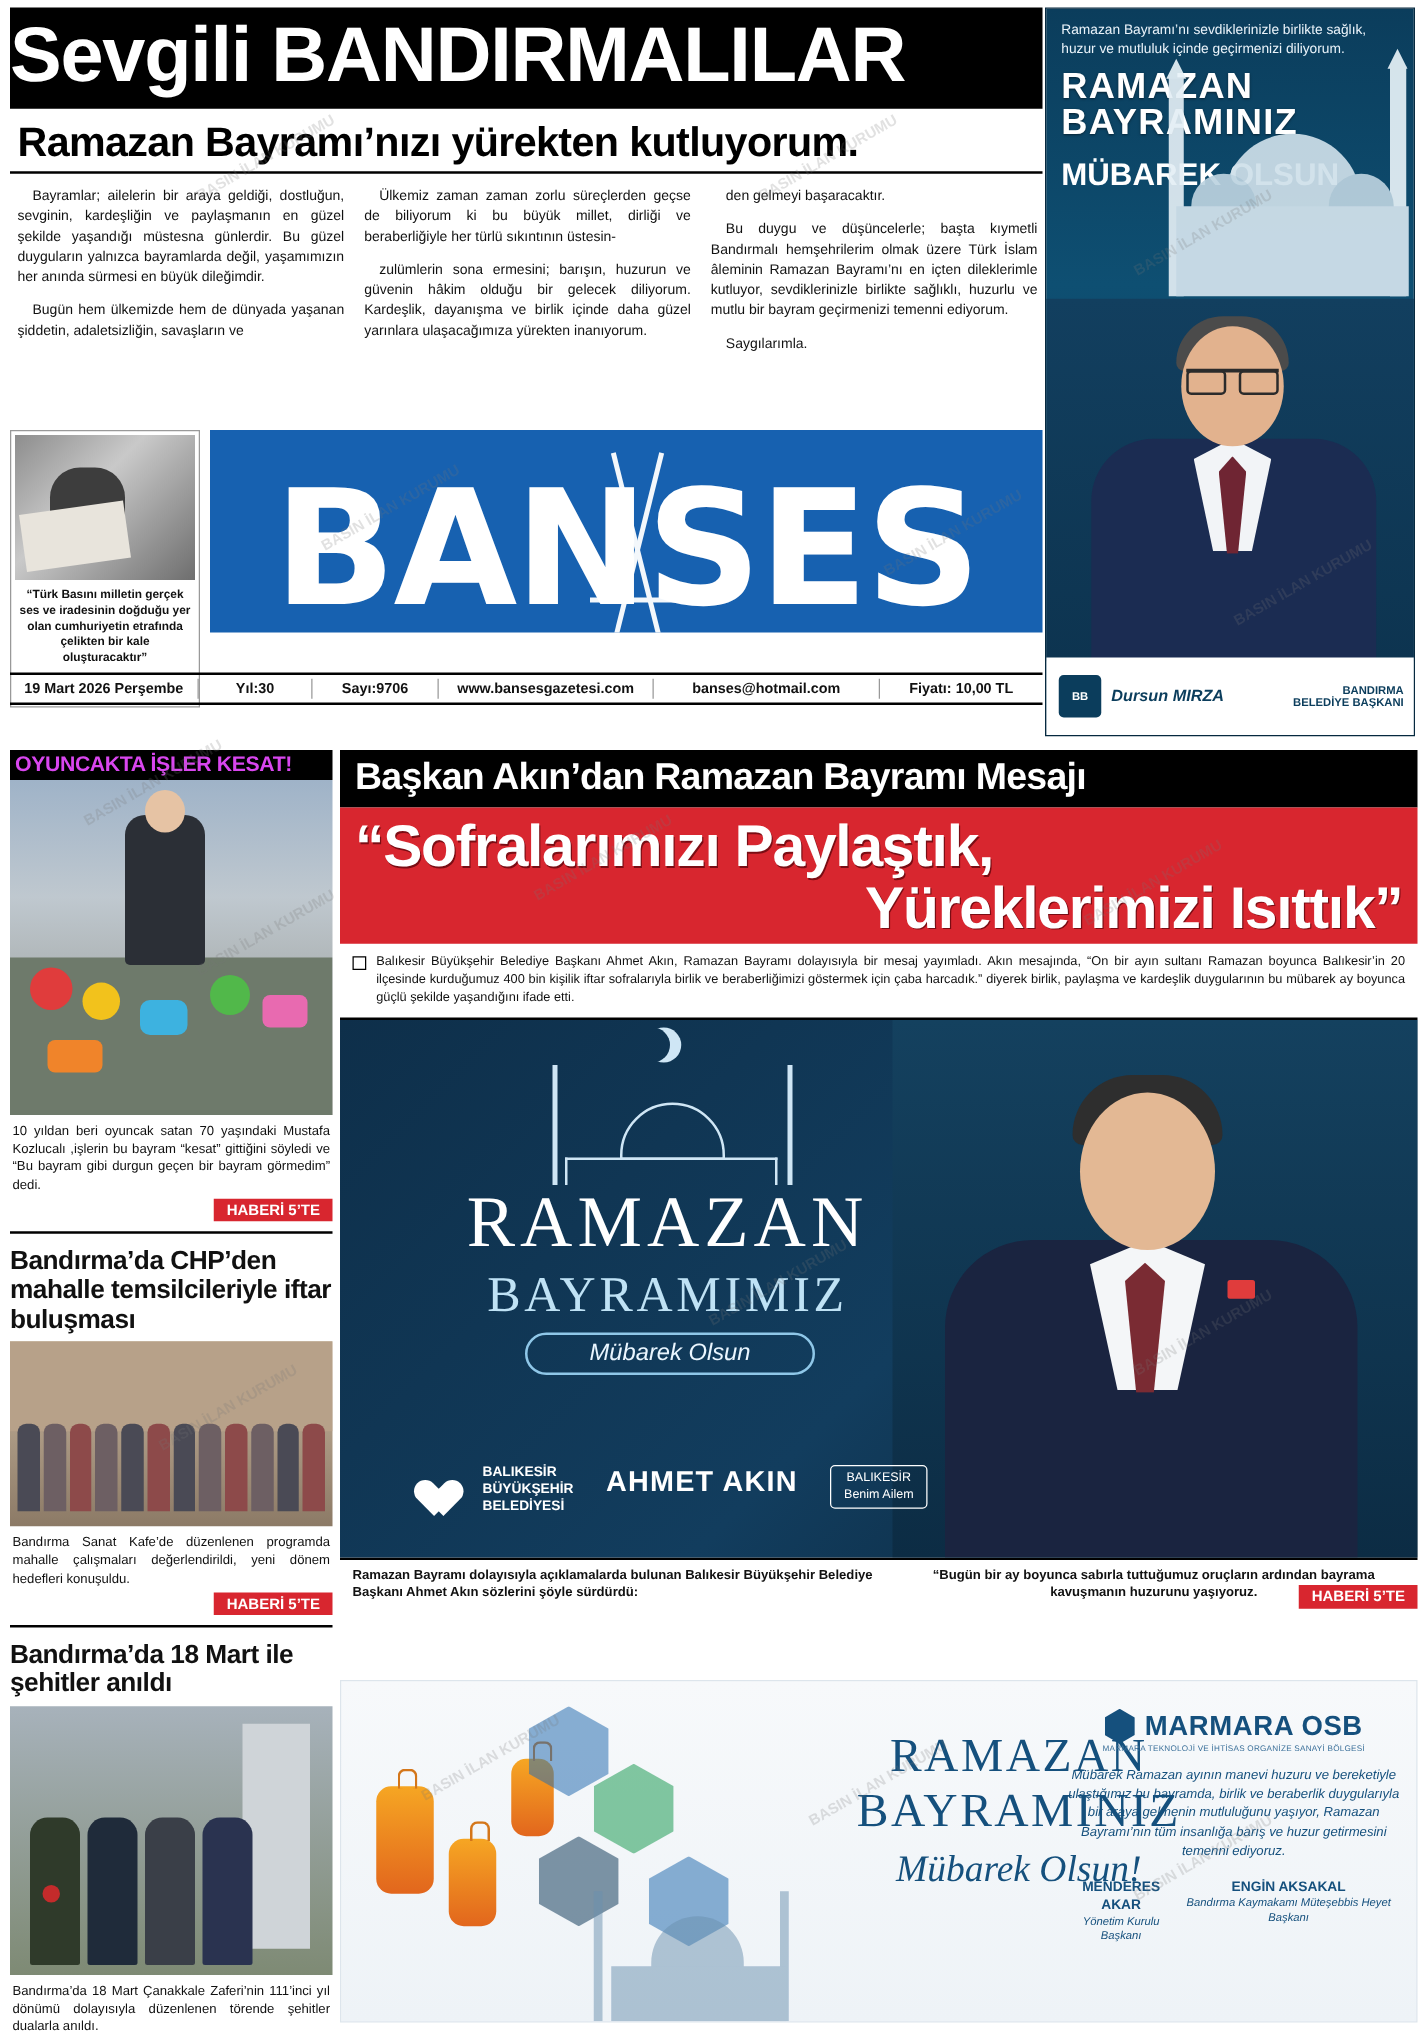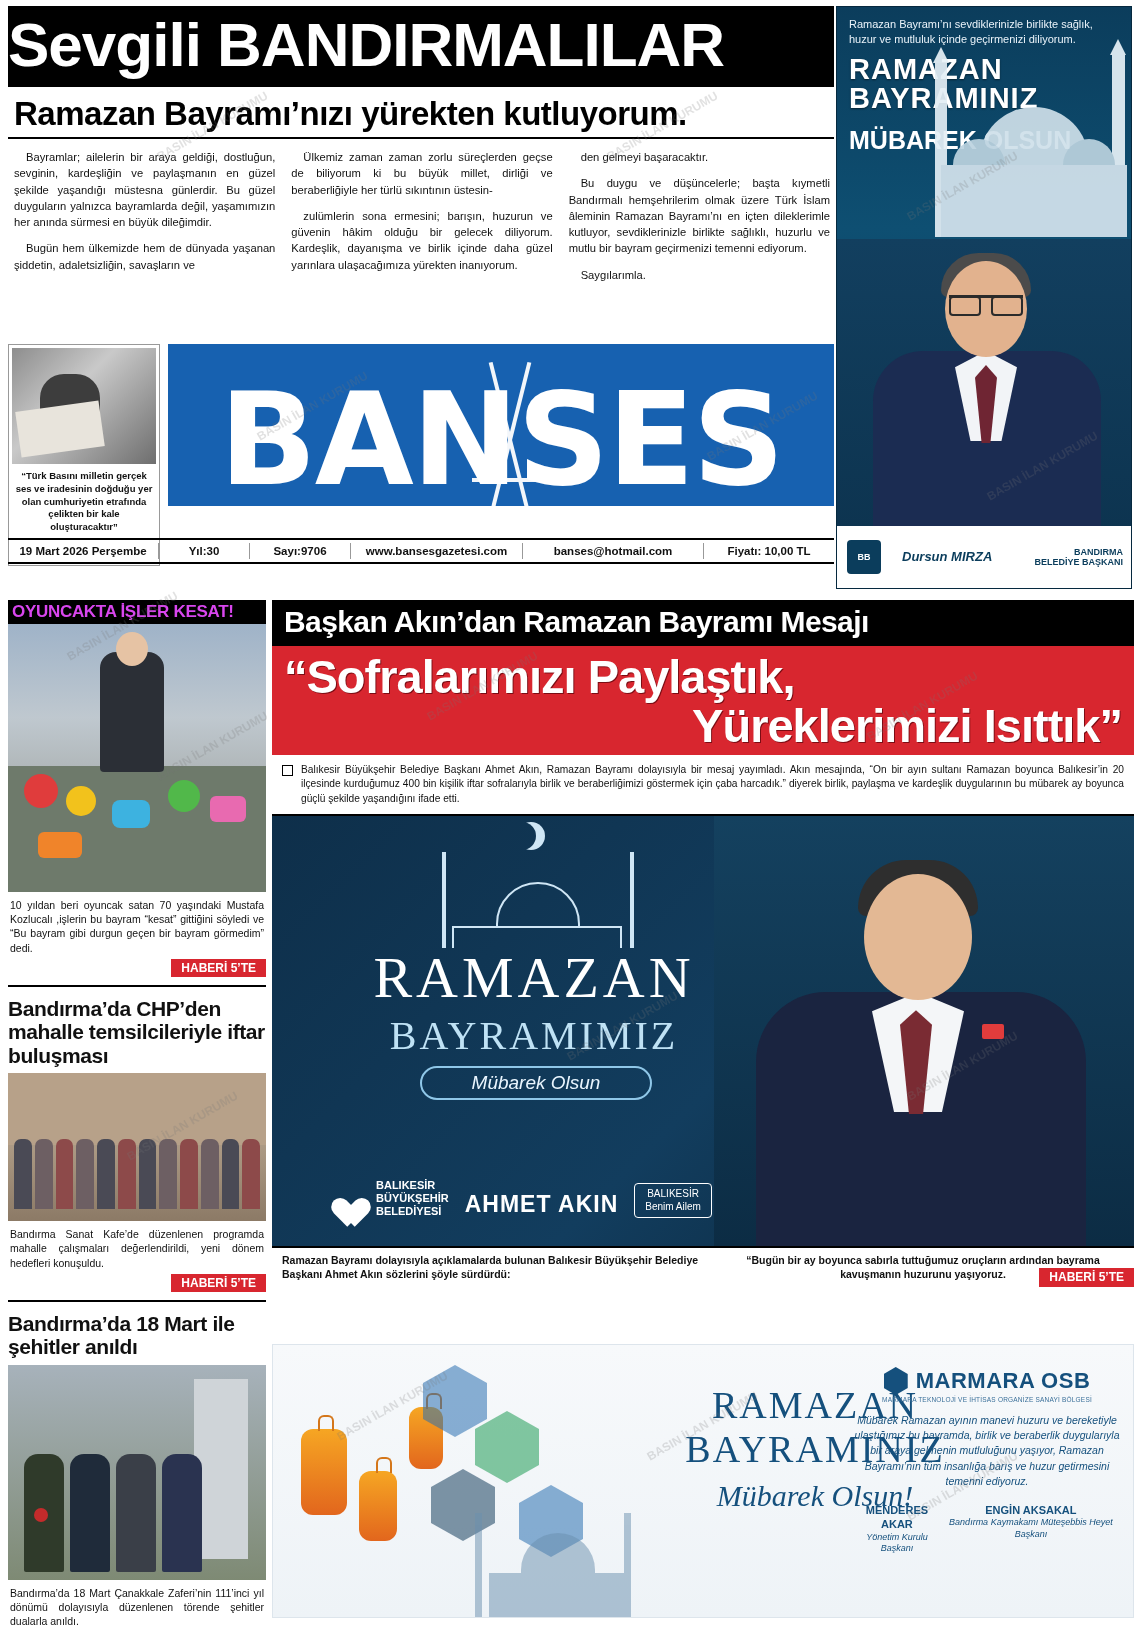--- a/index.html
+++ b/index.html
@@ -110,21 +110,21 @@
   .mirza-photo .shirt {
     position:absolute; left:118px; top:112px; width:62px; height:90px; background:#f2f4f7;
     clip-path:polygon(50% 0,100% 18%,75% 100%,25% 100%,0 18%);
   }
   .mirza-photo .tie {
     position:absolute; left:138px; top:126px; width:22px; height:78px; background:#6f2533;
     clip-path:polygon(50% 0,100% 16%,70% 100%,30% 100%,0 16%);
   }
   .ad-mirza .footer {
     position:absolute; left:0; bottom:0; width:296px; height:62px;
-    background:#ffffff; color:#0b3d5c; display:flex; align-items:center; padding:0 10px; gap:21px;
+    background:#ffffff; color:#0b3d5c; display:flex; align-items:center; padding:0 10px; gap:8px;
   }
   .ad-mirza .footer .logo {
     width:34px; height:34px; border-radius:4px; background:#0b3d5c; color:#fff;
     display:flex; align-items:center; justify-content:center; font-size:9px; font-weight:bold;
   }
   .ad-mirza .footer .nm { font-size:13px; font-weight:bold; font-style:italic; line-height:1.15; }
   .ad-mirza .footer .right { margin-left:auto; text-align:right; }
   .ad-mirza .footer .right .l1 { font-size:9px; font-weight:bold; }
   .ad-mirza .footer .right .l2 { font-size:9px; font-weight:bold; }
 
@@ -275,21 +275,21 @@
     background:linear-gradient(180deg,#14415f 0%, #0c2c44 100%);
   }
   .ms-photo .akin .head { position:absolute; left:150px; top:58px; width:108px; height:126px; border-radius:54px/63px; background:#e3b894;}
   .ms-photo .akin .hair { position:absolute; left:144px; top:44px; width:120px; height:56px; border-radius:60px 60px 10px 10px; background:#2e2e2e;}
   .ms-photo .akin .suit { position:absolute; left:42px; top:176px; width:330px; height:254px; background:#1a2440; border-radius:70px 70px 0 0;}
   .ms-photo .akin .shirt { position:absolute; left:158px; top:176px; width:92px; height:120px; background:#f4f6f8; clip-path:polygon(50% 0,100% 16%,76% 100%,24% 100%,0 16%);}
   .ms-photo .akin .tie { position:absolute; left:186px; top:194px; width:32px; height:104px; background:#7a2b33; clip-path:polygon(50% 0,100% 14%,72% 100%,28% 100%,0 14%);}
   .ms-photo .akin .flag { position:absolute; left:268px; top:208px; width:22px; height:15px; background:#e03c3c; border-radius:2px;}
   .ms-photo .brandrow {
     position:absolute; left:52px; bottom:28px; width:700px; height:46px;
-    display:flex; align-items:flex-end; gap:16px; color:#fff;
+    display:flex; align-items:flex-start; gap:26px; color:#fff;
   }
   .ms-photo .brandrow .heart {
     width:36px; height:32px; position:relative;
   }
   .ms-photo .brandrow .heart:before, .ms-photo .brandrow .heart:after {
     content:""; position:absolute; top:0; width:18px; height:28px; background:#fff; border-radius:9px 9px 0 0;
   }
   .ms-photo .brandrow .heart:before { left:18px; transform:rotate(45deg); transform-origin:0 100%; }
   .ms-photo .brandrow .heart:after { left:18px; transform:rotate(-45deg); transform-origin:100% 100%; }
   .ms-photo .brandrow .bb { font-size:11px; font-weight:bold; line-height:1.2; }

